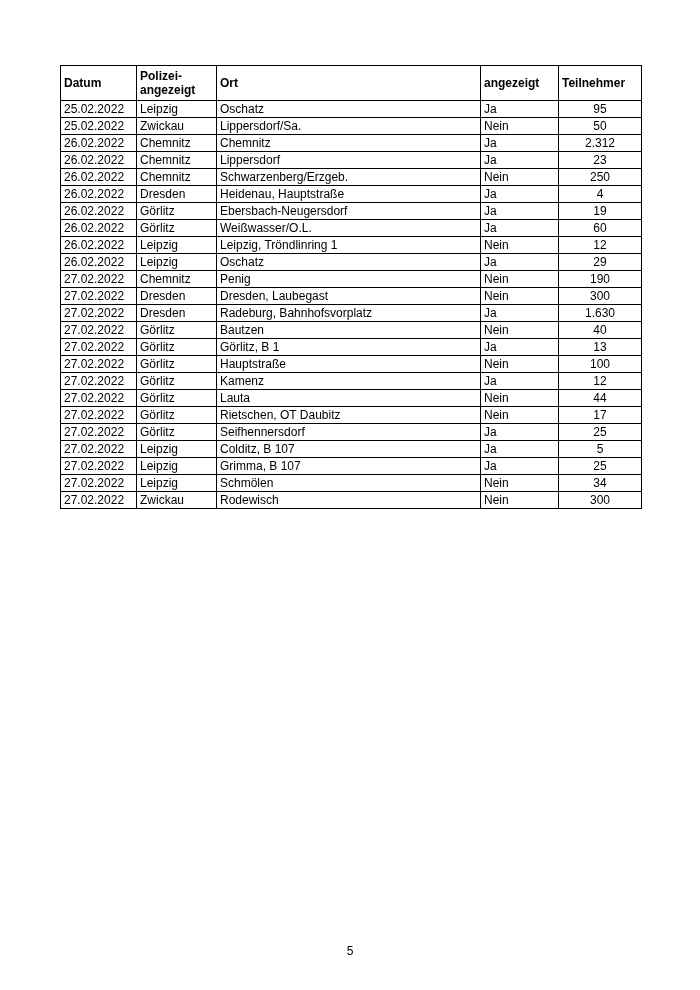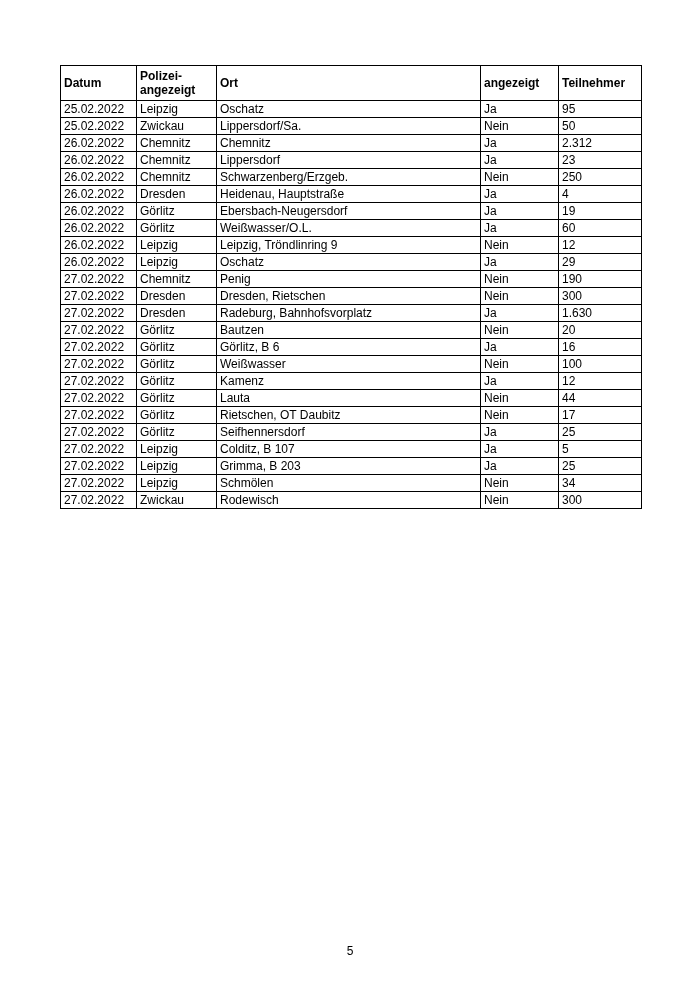--- a/index.html
+++ b/index.html
@@ -38,21 +38,21 @@
     white-space: pre-line;
     padding: 2px 3px;
     height: 30px;
   }
   table.data-table td {
     height: 13px;
     text-align: left;
     vertical-align: middle;
   }
   table.data-table td.num {
-    text-align: left;
+    text-align: center;
   }
   .page-number {
     position: absolute;
     left: 0;
     right: 0;
     bottom: 32px;
     text-align: center;
     font-size: 12px;
   }
 </style>
@@ -132,70 +132,70 @@
         <tr>
           <td>26.02.2022</td>
           <td>Görlitz</td>
           <td>Weißwasser/O.L.</td>
           <td>Ja</td>
           <td class="num">60</td>
         </tr>
         <tr>
           <td>26.02.2022</td>
           <td>Leipzig</td>
-          <td>Leipzig, Tröndlinring 9</td>
+          <td>Leipzig, Tröndlinring 1</td>
           <td>Nein</td>
           <td class="num">12</td>
         </tr>
         <tr>
           <td>26.02.2022</td>
           <td>Leipzig</td>
           <td>Oschatz</td>
           <td>Ja</td>
           <td class="num">29</td>
         </tr>
         <tr>
           <td>27.02.2022</td>
           <td>Chemnitz</td>
           <td>Penig</td>
           <td>Nein</td>
           <td class="num">190</td>
         </tr>
         <tr>
           <td>27.02.2022</td>
           <td>Dresden</td>
-          <td>Dresden, Rietschen</td>
+          <td>Dresden, Laubegast</td>
           <td>Nein</td>
           <td class="num">300</td>
         </tr>
         <tr>
           <td>27.02.2022</td>
           <td>Dresden</td>
           <td>Radeburg, Bahnhofsvorplatz</td>
           <td>Ja</td>
           <td class="num">1.630</td>
         </tr>
         <tr>
           <td>27.02.2022</td>
           <td>Görlitz</td>
           <td>Bautzen</td>
           <td>Nein</td>
-          <td class="num">20</td>
-        </tr>
-        <tr>
-          <td>27.02.2022</td>
-          <td>Görlitz</td>
-          <td>Görlitz, B 6</td>
-          <td>Ja</td>
-          <td class="num">16</td>
-        </tr>
-        <tr>
-          <td>27.02.2022</td>
-          <td>Görlitz</td>
-          <td>Weißwasser</td>
+          <td class="num">40</td>
+        </tr>
+        <tr>
+          <td>27.02.2022</td>
+          <td>Görlitz</td>
+          <td>Görlitz, B 1</td>
+          <td>Ja</td>
+          <td class="num">13</td>
+        </tr>
+        <tr>
+          <td>27.02.2022</td>
+          <td>Görlitz</td>
+          <td>Hauptstraße</td>
           <td>Nein</td>
           <td class="num">100</td>
         </tr>
         <tr>
           <td>27.02.2022</td>
           <td>Görlitz</td>
           <td>Kamenz</td>
           <td>Ja</td>
           <td class="num">12</td>
         </tr>
@@ -223,21 +223,21 @@
         <tr>
           <td>27.02.2022</td>
           <td>Leipzig</td>
           <td>Colditz, B 107</td>
           <td>Ja</td>
           <td class="num">5</td>
         </tr>
         <tr>
           <td>27.02.2022</td>
           <td>Leipzig</td>
-          <td>Grimma, B 203</td>
+          <td>Grimma, B 107</td>
           <td>Ja</td>
           <td class="num">25</td>
         </tr>
         <tr>
           <td>27.02.2022</td>
           <td>Leipzig</td>
           <td>Schmölen</td>
           <td>Nein</td>
           <td class="num">34</td>
         </tr>

